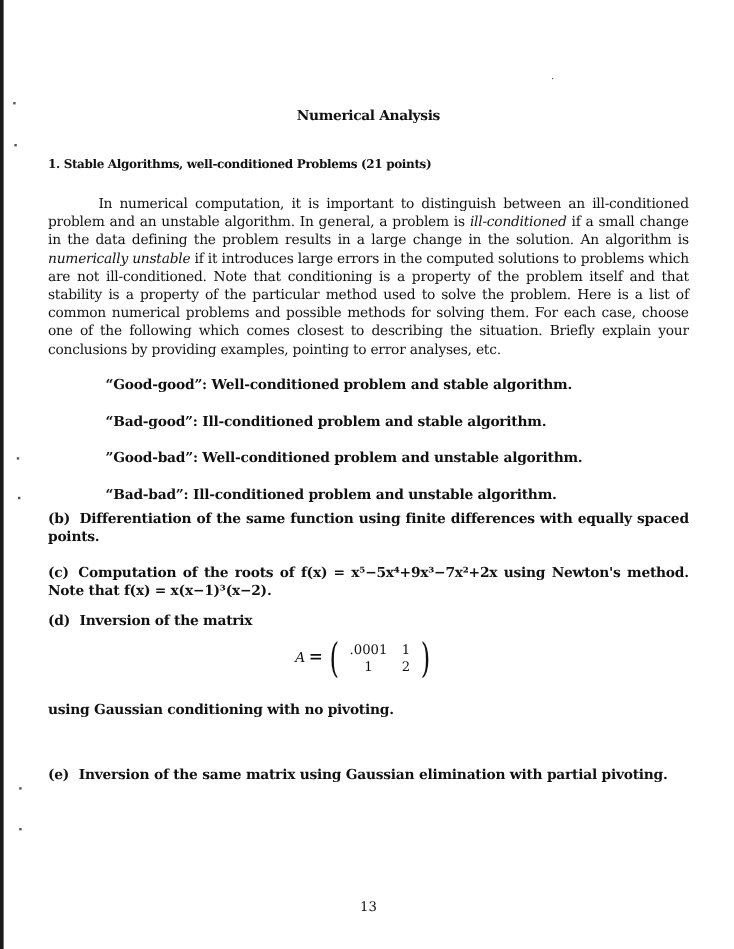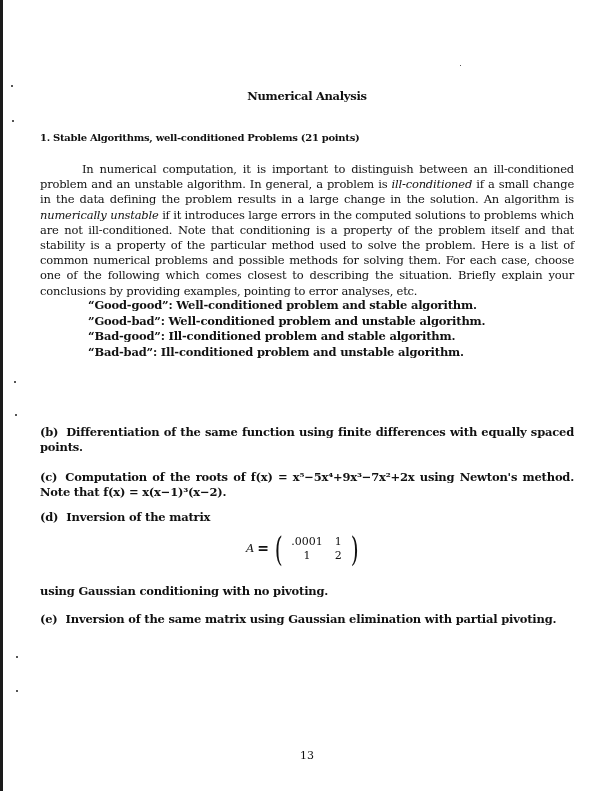--- a/index.html
+++ b/index.html
@@ -10,21 +10,21 @@
   .left-border { position: absolute; left: 0; top: 0; width: 3px; height: 791px; background: #1a1a1a; }
   .speck { position: absolute; width: 2px; height: 2px; background: #555; }
   .page {
     position: absolute; left: 40px; top: 0; width: 534px; height: 675px;
     font-size: 11.5px; line-height: 15.2px;
   }
   .title { position: absolute; top: 89px; left: 0; width: 534px; text-align: center; font-size: 11.5px; font-weight: bold; letter-spacing: -0.3px; }
   .heading { position: absolute; top: 130px; left: 0; font-weight: bold; font-size: 10px; letter-spacing: -0.3px; }
   .intro { position: absolute; top: 162px; left: 0; width: 534px; text-align: justify; text-indent: 42px; letter-spacing: -0.2px; }
   .cases { position: absolute; top: 298px; left: 48px; font-weight: bold; letter-spacing: -0.2px; }
-  .cases div { height: 15.5px; }
+  .cases div { height: 15.5px; margin-top: 15px; }
   .part { position: absolute; left: 0; width: 534px; text-align: justify; font-weight: bold; letter-spacing: -0.2px; }
   .part .lab { margin-right: 8px; }
   .matrix { position: absolute; top: 532px; left: 206px; font-weight: bold; display: flex; align-items: center; font-size: 11.5px; }
   .matrix .paren { font-size: 34px; font-weight: normal; line-height: 34px; transform: scaleX(0.6); }
   .matrix table { border-collapse: collapse; }
   .matrix td { padding: 0 6px; line-height: 14px; font-weight: normal; font-size: 11px; text-align: center; }
   .pagenum { position: absolute; top: 748px; left: 0; width: 534px; text-align: center; font-size: 11px; }
   i { font-style: italic; }
 </style>
 </head>
@@ -40,22 +40,22 @@
 <div class="speck" style="left:460px;top:65px;width:1px;height:1px;"></div>
 
 <div class="page">
   <div class="title">Numerical Analysis</div>
   <div class="heading">1.  Stable Algorithms, well-conditioned Problems (21 points)</div>
 
   <div class="intro"><span>In numerical computation, it is important to distinguish between an ill-conditioned problem and an unstable algorithm. In general, a problem is </span><i>ill-conditioned</i><span> if a small change in the data defining the problem results in a large change in the solution. An algorithm is </span><i>numerically unstable</i><span> if it introduces large errors in the computed solutions to problems which are not ill-conditioned. Note that conditioning is a property of the problem itself and that stability is a property of the particular method used to solve the problem. Here is a list of common numerical problems and possible methods for solving them. For each case, choose one of the following which comes closest to describing the situation. Briefly explain your conclusions by providing examples, pointing to error analyses, etc.</span></div>
 
   <div class="cases">
     <div>“Good-good”: Well-conditioned problem and stable algorithm.</div>
+    <div>“Bad-good”: Ill-conditioned problem and stable algorithm.</div>
     <div>”Good-bad”: Well-conditioned problem and unstable algorithm.</div>
-    <div>“Bad-good”: Ill-conditioned problem and stable algorithm.</div>
     <div>“Bad-bad”: Ill-conditioned problem and unstable algorithm.</div>
   </div>
 
   <div class="part" style="top:425px;">
     <span class="lab">(b)</span><span>Differentiation of the same function using finite differences with equally spaced points.</span>
   </div>
   <div class="part" style="top:470px;">
     <span class="lab">(c)</span><span>Computation of the roots of f(x) = x⁵−5x⁴+9x³−7x²+2x using Newton's method. Note that f(x) = x(x−1)³(x−2).</span>
   </div>
   <div class="part" style="top:510px;">
@@ -77,18 +77,18 @@
         <td>2</td>
       </tr>
     </tbody>
       </table>
     <span class="paren">)</span>
   </div>
 
   <div class="part" style="top:584px;">
     <span>using Gaussian conditioning with no pivoting.</span>
   </div>
-  <div class="part" style="top:612px;">
+  <div class="part" style="top:638px;">
     <span class="lab">(e)</span><span>Inversion of the same matrix using Gaussian elimination with partial pivoting.</span>
   </div>
 
   <div class="pagenum">13</div>
 </div>
 
 </body></html>

